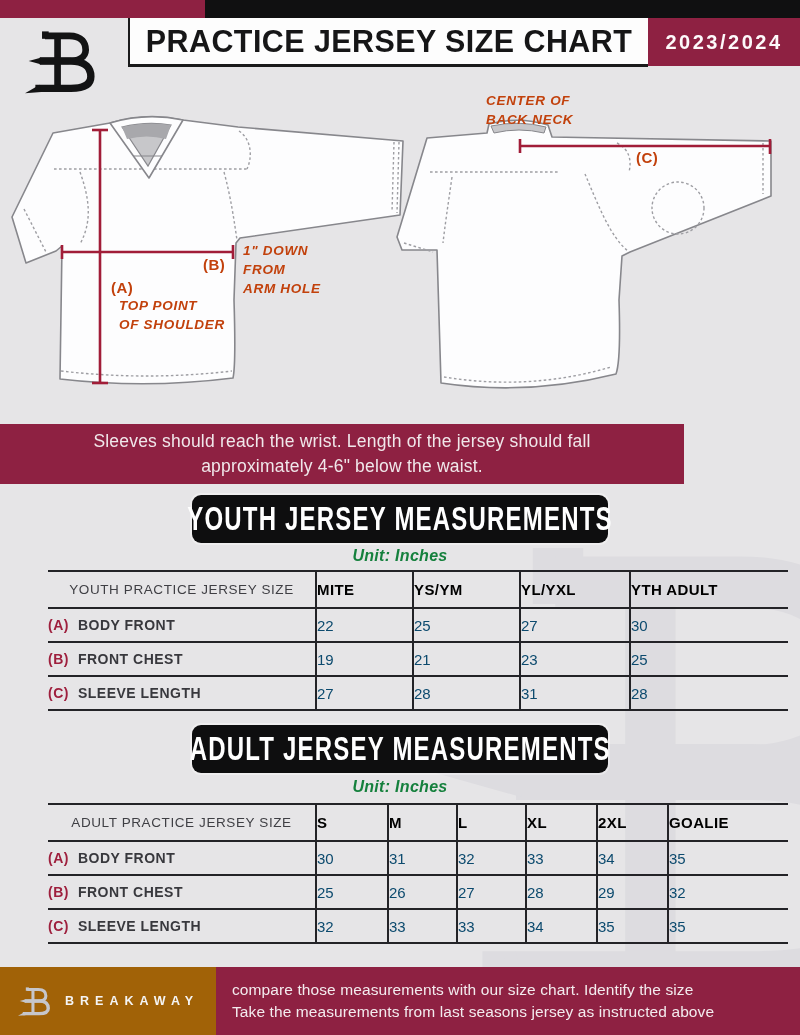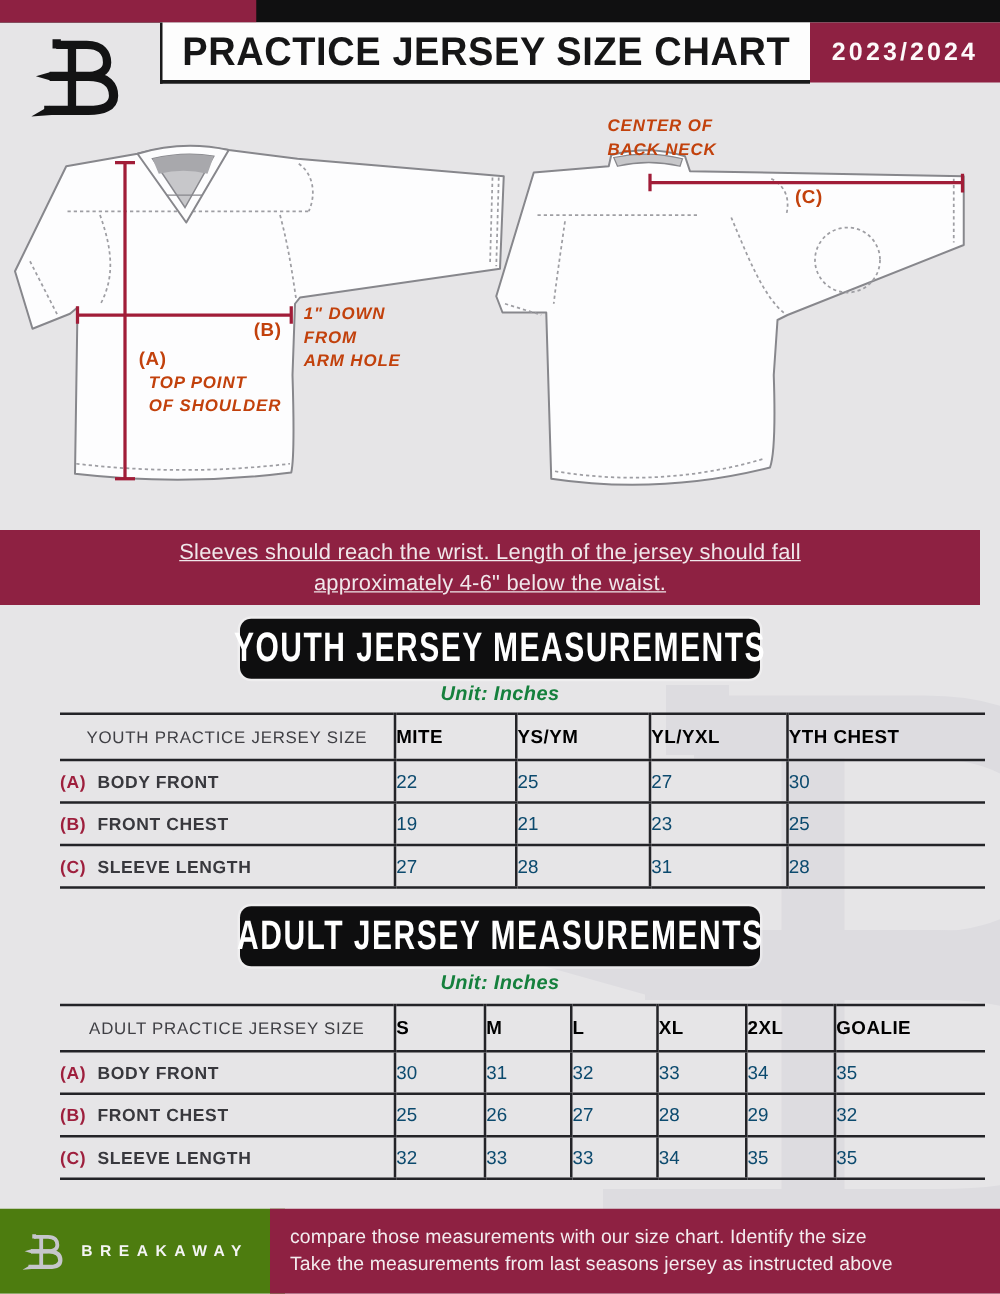--- a/index.html
+++ b/index.html
@@ -26,23 +26,23 @@
   .year-text{color:#fdf9fa;font-size:20px;font-weight:bold;letter-spacing:2.5px;white-space:nowrap;}
 
   
   .diagram-svg{position:absolute;top:85px;left:0;width:800px;height:340px;z-index:1;}
   .ann{position:absolute;color:#c2410c;z-index:2;}
   .ann-key{font-weight:bold;font-size:15px;letter-spacing:0.5px;}
   .ann-italic{font-style:italic;font-size:13.5px;letter-spacing:0.7px;line-height:19px;font-weight:bold;}
 
   
   .notice{
-    position:absolute;top:424px;left:0;width:784px;height:60px;background:#8e2142;z-index:2;
+    position:absolute;top:424px;left:0;width:684px;height:60px;background:#8e2142;z-index:2;
     display:flex;flex-direction:column;align-items:center;justify-content:center;
-    color:#f0e7ea;font-size:17.5px;line-height:25px;letter-spacing:0.2px;text-align:center;text-decoration:underline;
+    color:#f0e7ea;font-size:17.5px;line-height:25px;letter-spacing:0.2px;text-align:center;
   }
 
   
   .pill{
     position:absolute;left:192px;width:416px;height:48px;background:#0e0e0f;border-radius:9px;
     display:flex;align-items:center;justify-content:center;z-index:2;box-shadow:0 0 0 2px rgba(255,255,255,0.35);
   }
   .pill-text{color:#ffffff;font-weight:bold;font-size:30px;letter-spacing:1.5px;white-space:nowrap;transform:scale(0.8,1.1);}
   .unit{position:absolute;left:0;width:800px;text-align:center;font-style:italic;font-weight:bold;
         font-size:16px;color:#15803d;z-index:2;letter-spacing:0.3px;}
@@ -57,21 +57,21 @@
   .size-table td,.size-table th{border-bottom:2px solid #232327;padding:0;vertical-align:middle;}
   .size-table .vline{border-left:2px solid #232327;}
   .hdr-label{font-weight:normal;font-size:13.5px;letter-spacing:0.6px;color:#3f3f44;text-align:center;}
   .hdr-size{font-weight:bold;font-size:15px;letter-spacing:0.4px;color:#000000;text-align:left;}
   .row-label{text-align:left;padding-left:22px;font-size:14px;font-weight:bold;letter-spacing:0.5px;color:#38383d;white-space:nowrap;}
   .row-key{color:#9e1f3d;font-weight:bold;margin-right:9px;}
   .val{text-align:left;font-size:15px;color:#0c4a6e;}
 
   
   .footer-black{
-    position:absolute;top:967px;left:0;width:228px;height:68px;background:#4d7c0f;z-index:3;
+    position:absolute;top:967px;left:0;width:228px;height:68px;background:#a16207;z-index:3;
     display:flex;align-items:center;padding-left:18px;box-sizing:border-box;gap:13px;
   }
   .logo-footer{width:34px;height:36px;color:#c6c6cb;}
   .brand-text{color:#f4f4f4;font-size:12.5px;font-weight:bold;letter-spacing:6px;white-space:nowrap;}
   .footer-maroon{
     position:absolute;top:967px;left:216px;width:584px;height:68px;background:#8e2142;z-index:3;
     display:flex;flex-direction:column;justify-content:center;padding-left:16px;box-sizing:border-box;
     color:#f3ebee;font-size:15.5px;line-height:22.5px;letter-spacing:0.1px;
   }
 
@@ -200,21 +200,21 @@
       <col style="width:107px">
       <col style="width:110px">
       <col style="width:158px">
     </colgroup>
   <tbody>
       <tr class="hdr">
     <th class="hdr-label">YOUTH PRACTICE JERSEY SIZE</th>
     <th class="hdr-size vline">MITE</th>
     <th class="hdr-size vline">YS/YM</th>
     <th class="hdr-size vline">YL/YXL</th>
-    <th class="hdr-size vline">YTH CHEST</th>
+    <th class="hdr-size vline">YTH ADULT</th>
   </tr>
   <tr>
     <td class="row-label"><span class="row-key">(A)</span><span>BODY FRONT</span></td>
     <td class="val vline">22</td>
     <td class="val vline">25</td>
     <td class="val vline">27</td>
     <td class="val vline">30</td>
   </tr>
   <tr>
     <td class="row-label"><span class="row-key">(B)</span><span>FRONT CHEST</span></td>

